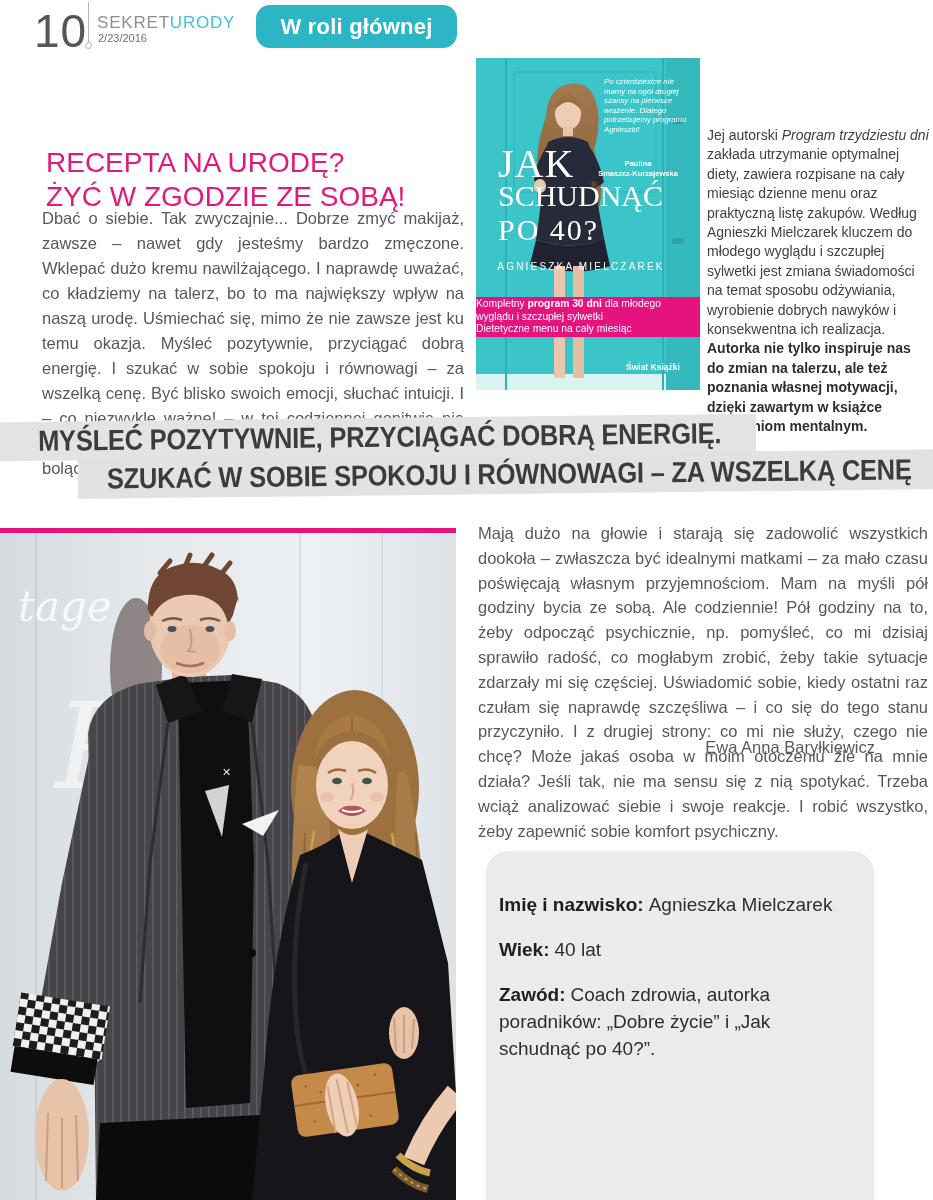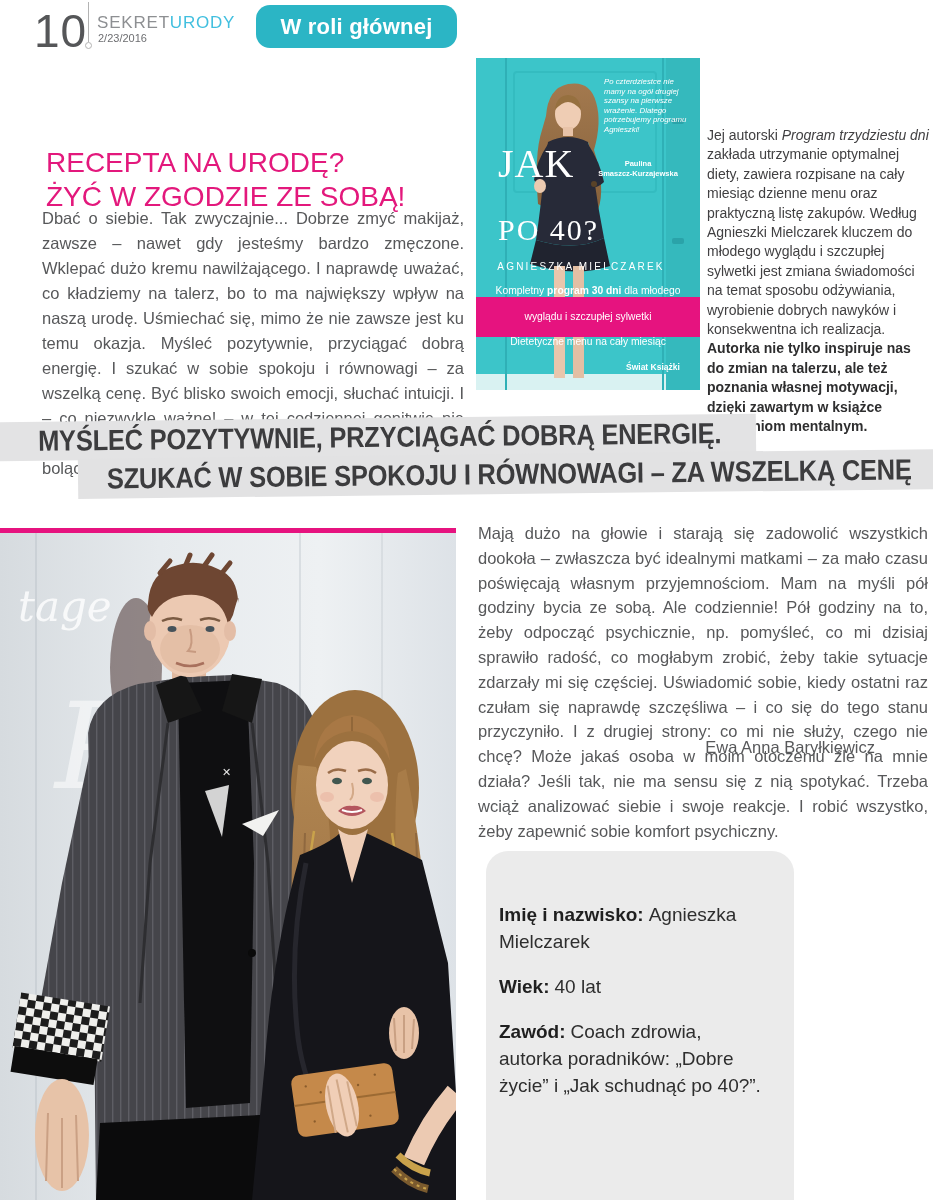--- a/index.html
+++ b/index.html
@@ -22,43 +22,43 @@
   .cover{position:absolute;left:476px;top:58px;width:224px;height:332px;background:#3cc5c9;overflow:hidden;}
   .cover svg{position:absolute;left:0;top:0;}
   .cover-quote{position:absolute;left:128px;top:19px;width:90px;font-size:7.8px;line-height:9.6px;color:#fff;font-style:italic;}
   .cover-quote-author{position:absolute;left:108px;top:101px;width:108px;font-size:7.5px;line-height:10px;color:#fff;font-weight:700;text-align:center;}
   .cover-t{position:absolute;left:22px;color:#fff;font-family:"Liberation Serif",serif;white-space:nowrap;}
   .cover-t1{top:82px;font-size:40px;letter-spacing:1px;}
   .cover-t2{top:121px;font-size:30px;}
   .cover-t3{top:155px;font-size:30px;letter-spacing:2px;}
   .cover-author{position:absolute;left:0;right:14px;top:203px;text-align:center;color:#fff;font-size:10px;letter-spacing:2.2px;}
   .cover-band{position:absolute;left:0;top:239px;width:224px;height:40px;background:#e6137f;color:#fff;
-              display:flex;flex-direction:column;justify-content:center;text-align:center;font-size:10.3px;line-height:12.8px;gap:13px;}
+              display:flex;flex-direction:column;justify-content:center;text-align:left;font-size:10.3px;line-height:12.8px;}
   .cover-publisher{position:absolute;left:150px;top:304px;font-size:8.5px;font-weight:700;color:#fff;}
   
   .review{position:absolute;left:707px;top:126px;width:223px;font-size:14px;line-height:19.4px;color:#414042;margin:0;}
   .review em{font-style:italic;}
   .review strong{font-weight:700;color:#2e2e2f;}
   
   .pq{position:absolute;background:#e3e3e4;display:flex;align-items:center;}
   .pq span{font-size:29px;font-weight:600;color:#3c3c3e;white-space:nowrap;letter-spacing:-.3px;}
   .pq1{left:-6px;top:418px;width:718px;height:39px;transform:rotate(-.65deg);padding-left:44px;}
   .pq1 span{transform:scaleX(.88);transform-origin:left center;}
   .pq2{left:78px;top:454px;width:862px;height:40px;transform:rotate(-.65deg);justify-content:center;background:#e2e2e3;}
   .pq2 span{transform:scaleX(.88);transform-origin:center center;}
   
   .photo-topbar{position:absolute;left:0;top:528px;width:456px;height:5px;background:#e6137f;}
   .photo{position:absolute;left:0;top:533px;width:540px;height:667px;overflow:hidden;}
   
   .interview{position:absolute;left:478px;top:521px;width:450px;font-size:16.5px;line-height:24.8px;color:#57585a;
              text-align:justify;margin:0;}
   .byline{position:absolute;right:58px;top:738px;font-size:16.5px;color:#57585a;margin-left:22px;}
   
-  .profile{position:absolute;left:486px;top:851px;width:308px;height:349px;background:#ebebeb;
-           border-radius:22px 22px 0 0;box-sizing:border-box;padding:50px 28px 0 13px;}
+  .profile{position:absolute;left:486px;top:851px;width:388px;height:349px;background:#ebebeb;
+           border-radius:22px 22px 0 0;box-sizing:border-box;padding:40px 28px 0 13px;}
   .p-item{font-size:19px;line-height:27px;color:#2e2e2e;margin-bottom:18px;}
   .p-label{font-weight:700;color:#1f1f1f;margin-right:5px;}
 </style>
 </head>
 <body>
 
 <div class="page">
 
   <div class="page-num">10</div>
   <div class="header-rule"></div>
@@ -105,20 +105,21 @@
         <rect x="97" y="208" width="11" height="112" fill="#e3bfa4"></rect>
         <circle cx="118" cy="126" r="3" fill="#5a4328"></circle>
       </g>
     </svg>
     <div class="cover-quote">Po czterdziestce nie mamy na ogół drugiej szansy na pierwsze wrażenie. Dlatego potrzebujemy programu Agnieszki!</div>
     <div class="cover-quote-author">
       <div>Paulina</div>
       <div>Smaszcz-Kurzajewska</div>
     </div>
     <div class="cover-t cover-t1">JAK</div>
+    <div class="cover-t cover-t2">SCHUDNĄĆ</div>
     <div class="cover-t cover-t3">PO 40?</div>
     <div class="cover-author">AGNIESZKA MIELCZAREK</div>
     <div class="cover-band">
       <div><span>Kompletny </span><strong>program 30 dni</strong><span> dla młodego</span></div>
       <div>wyglądu i szczupłej sylwetki</div>
       <div>Dietetyczne menu na cały miesiąc</div>
     </div>
     <div class="cover-publisher">Świat Książki</div>
   </div>
 

